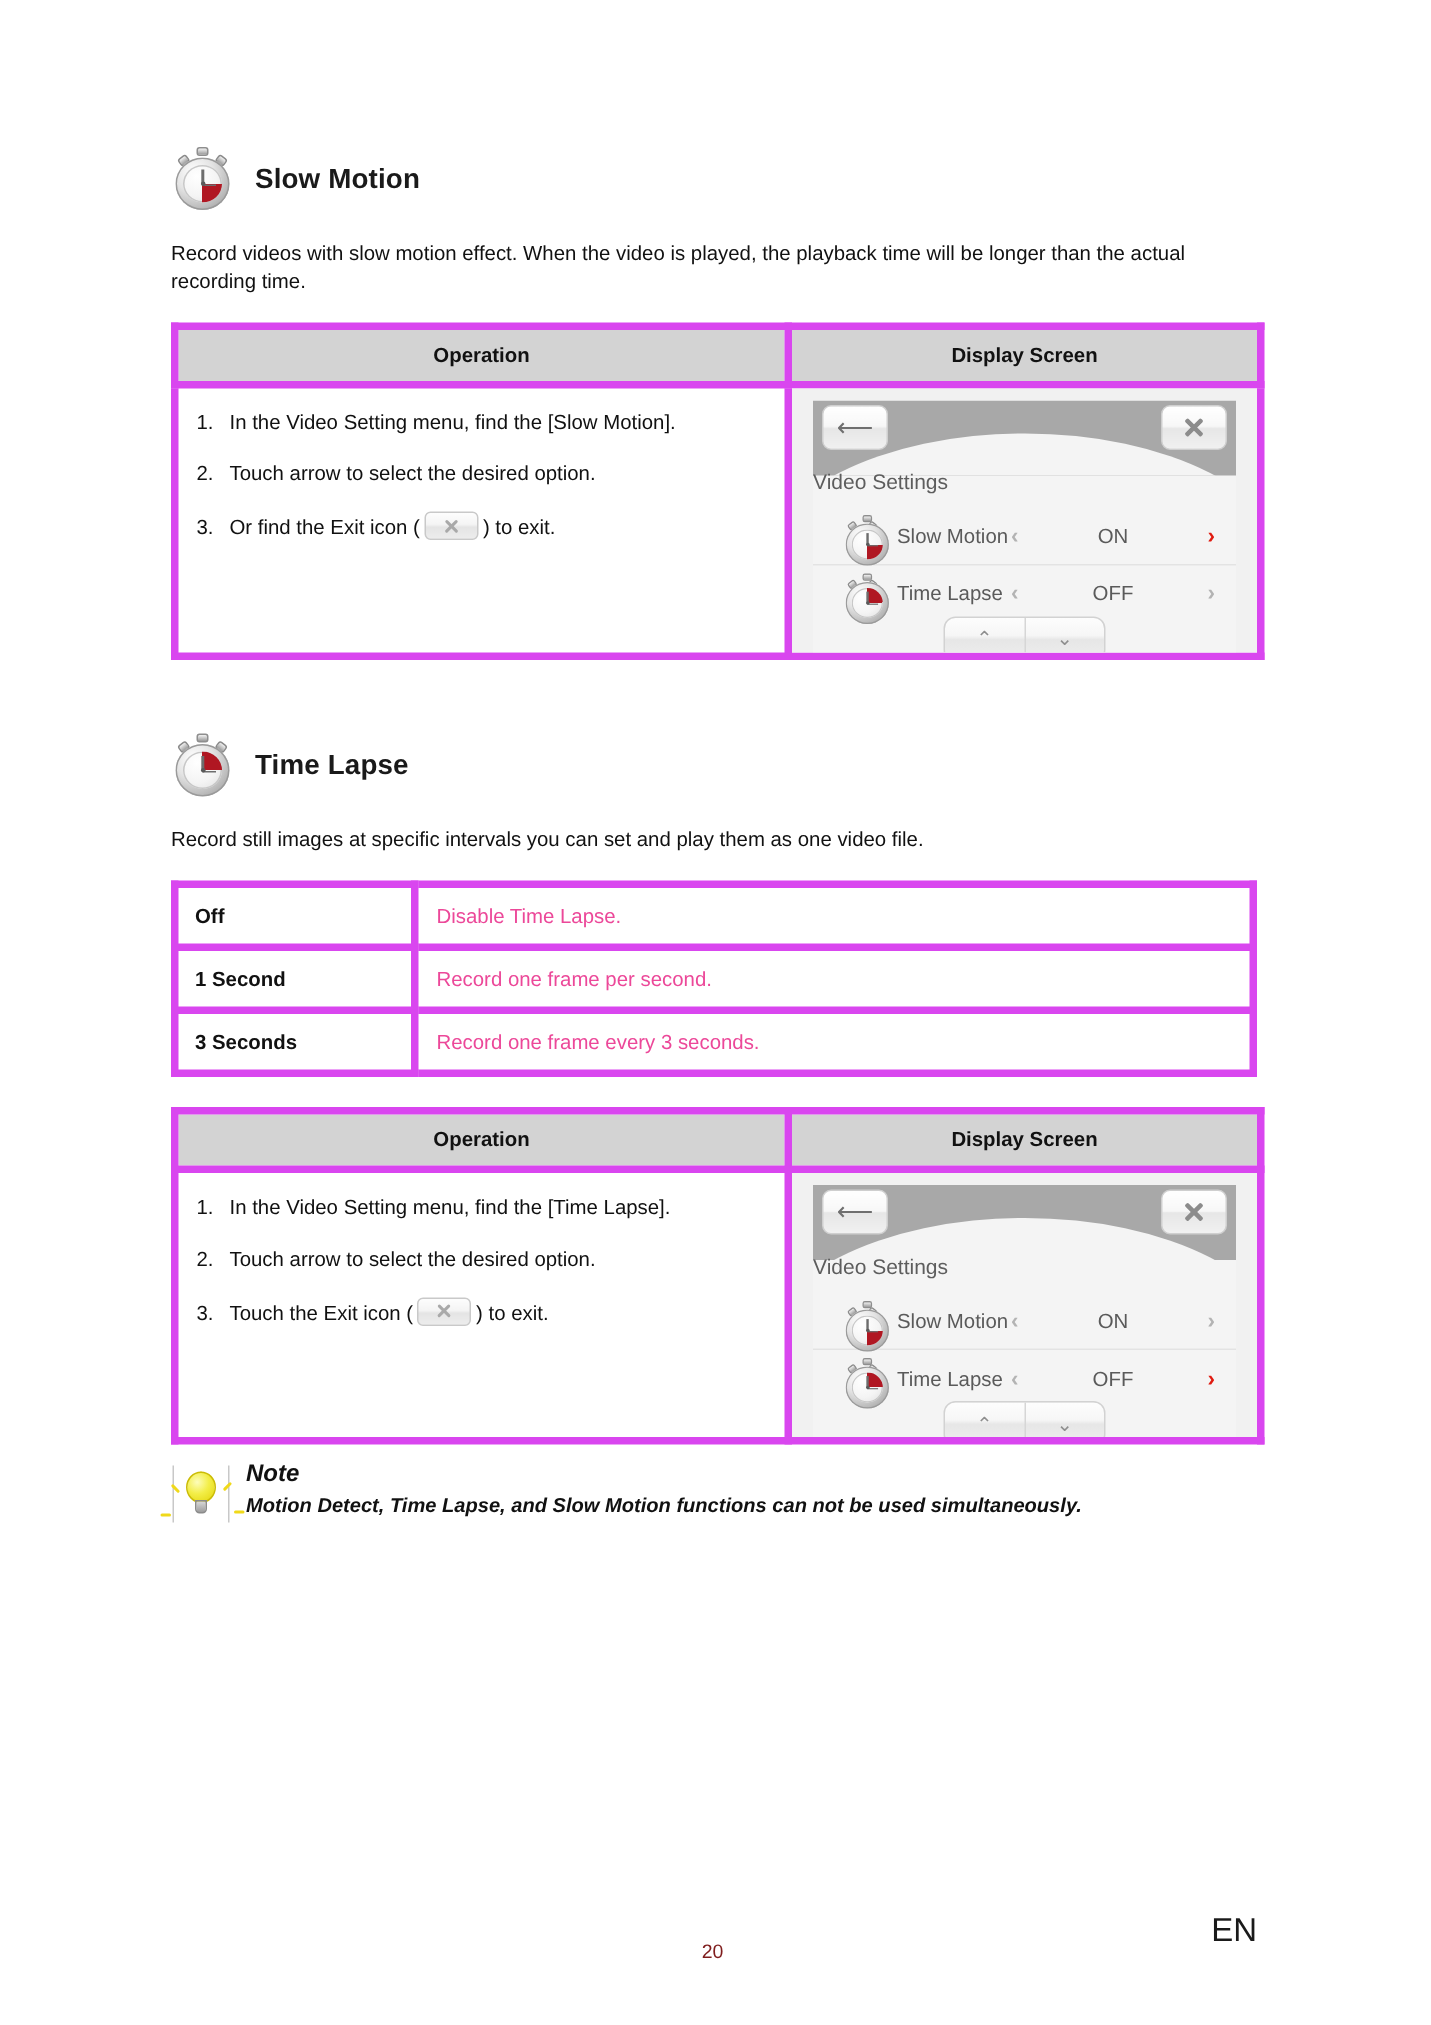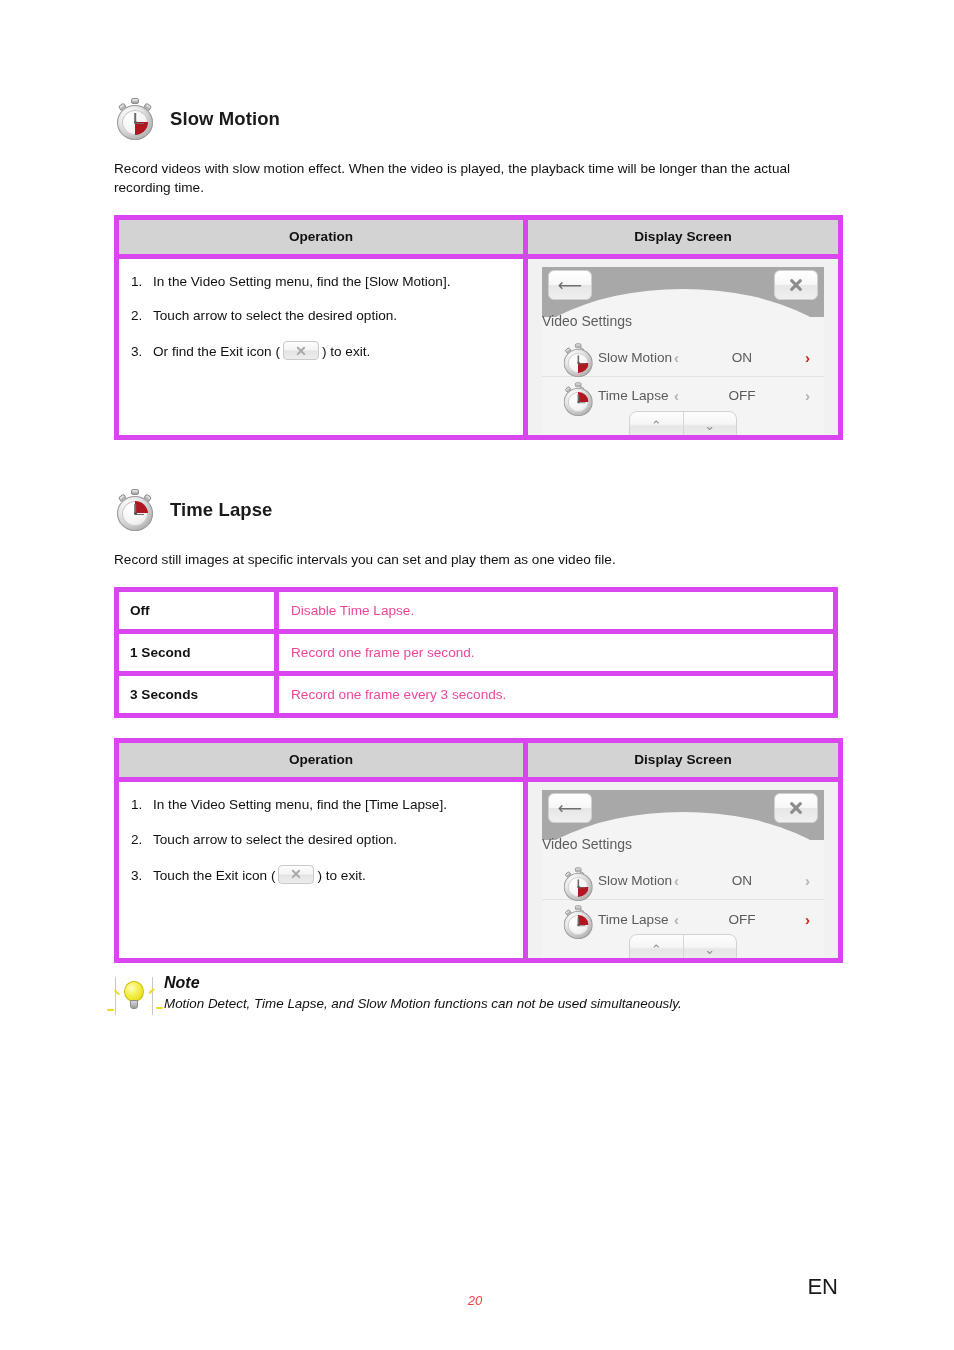--- a/index.html
+++ b/index.html
@@ -381,31 +381,31 @@
     font-weight: bold;
     font-style: italic;
     color: #111111;
     margin: 0 0 3px 0;
   }
   .note-text {
     font-size: 13.4px;
     font-style: italic;
     color: #111111;
     line-height: 1.4;
+    font-weight: bold;
   }
 
   
   .footer-page {
     position: absolute;
     left: 0; right: 2px;
     bottom: 42px;
     text-align: center;
     font-size: 13px;
-    color: #ef4444;
-    font-style: italic;
+    color: #7f1d1d;
   }
   .footer-lang {
     position: absolute;
     right: 0;
     bottom: 50px;
     font-size: 22px;
     color: #1a1a1a;
   }
 </style>
 </head>

